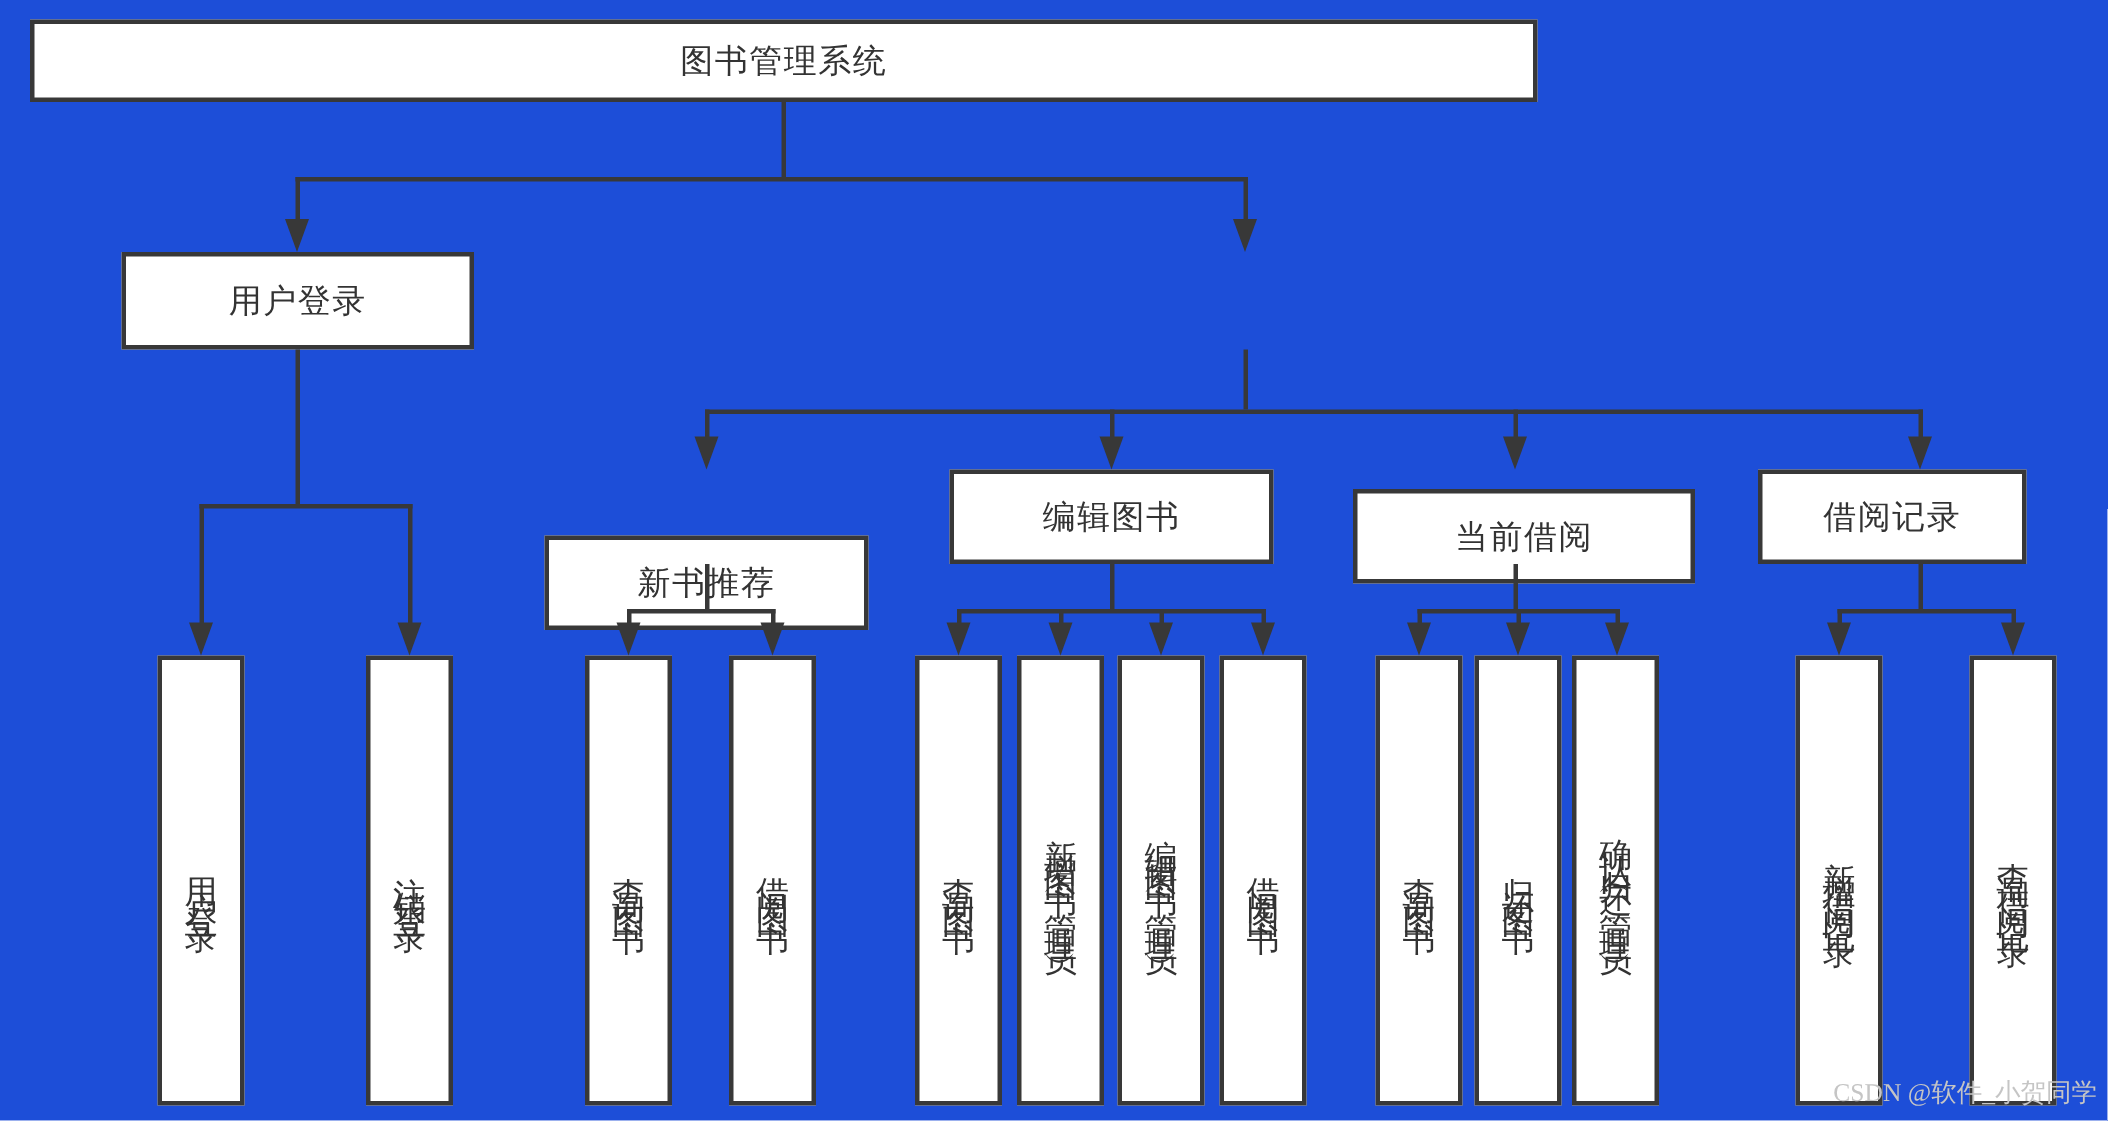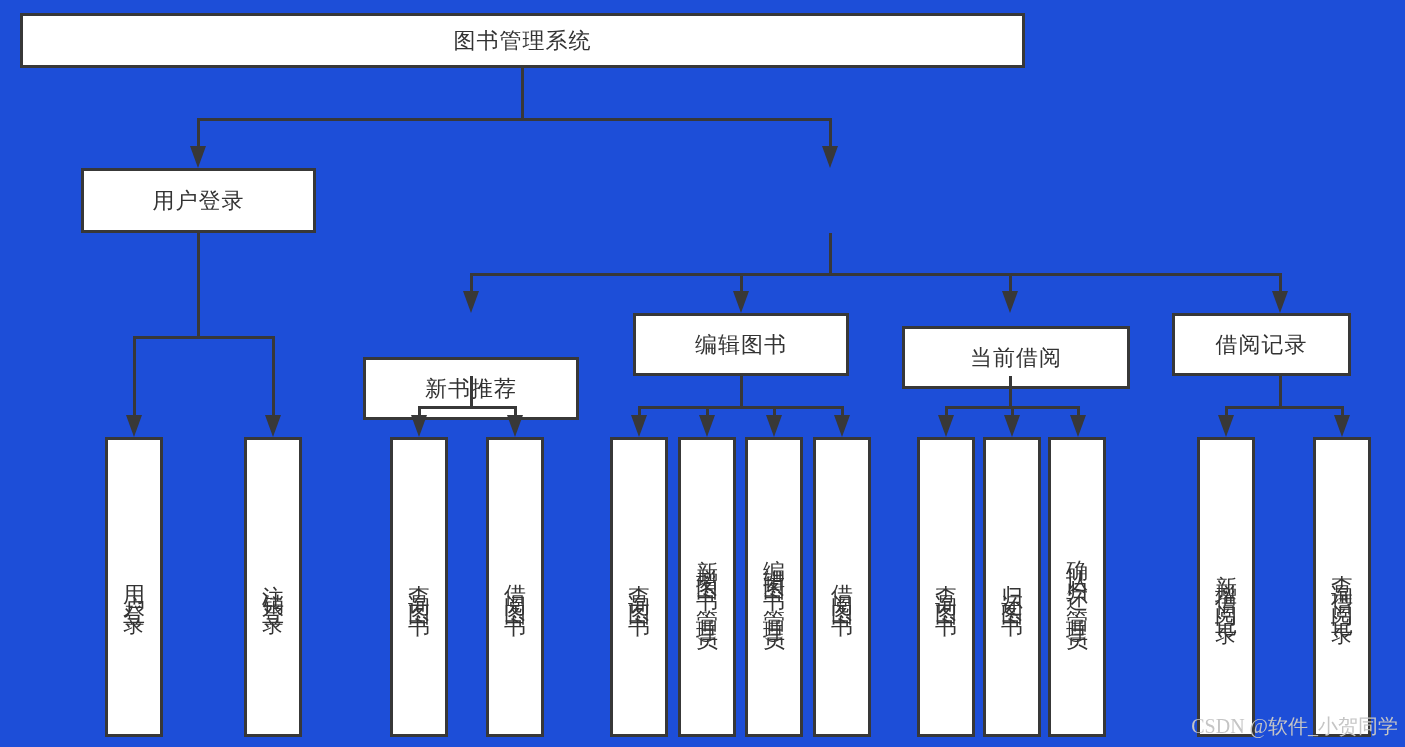--- a/index.html
+++ b/index.html
@@ -43,21 +43,21 @@
   .arrow{
     position:absolute;width:0;height:0;
     border-left:8px solid transparent;
     border-right:8px solid transparent;
     border-top:22px solid #383838;
   }
   
   #watermark{
     position:absolute;
     right:7px;bottom:7px;
-    font-size:20px;color:#c5c5c5;
+    font-size:17px;color:#c5c5c5;
     z-index:10;
     white-space:nowrap;
   }
 </style>
 </head>
 <body>
 
 <div id="stage">
 
   <div class="node" style="left:20px;top:13px;width:1005px;height:55px;">

